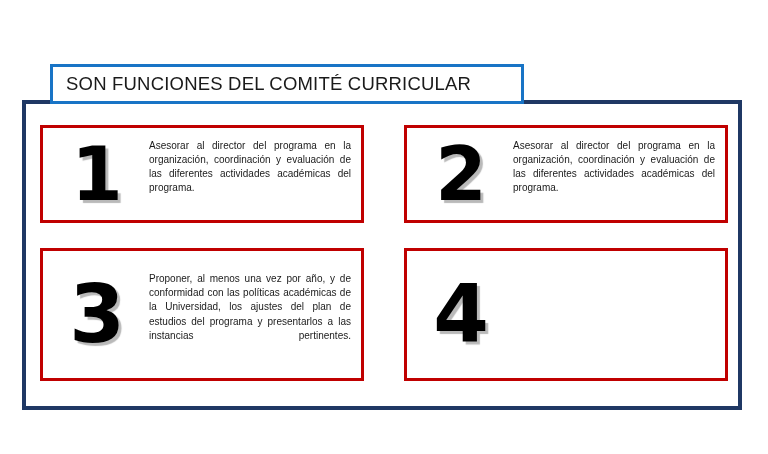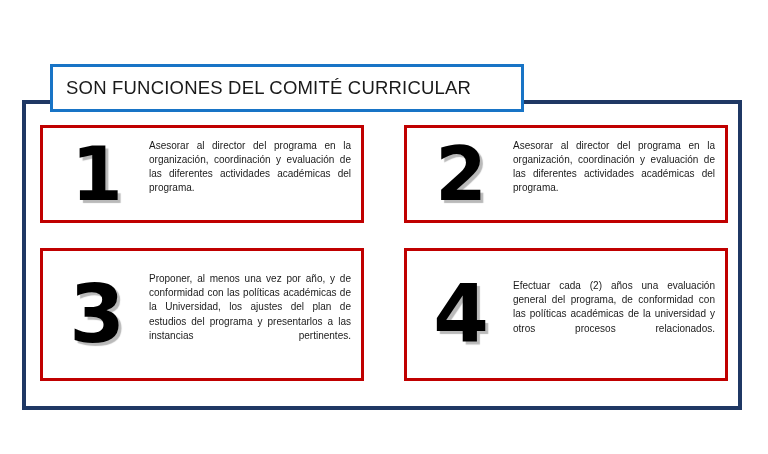--- a/index.html
+++ b/index.html
@@ -26,21 +26,21 @@
     border: 4px solid #1F3864;
     background: #ffffff;
   }
 
   
   #title-banner {
     position: absolute;
     left: 50px;
     top: 64px;
     width: 474px;
-    height: 48px;
+    height: 40px;
     box-sizing: border-box;
     border: 3px solid #1874C6;
     background: #ffffff;
     display: flex;
     align-items: center;
     z-index: 5;
   }
   #title-banner .title-text {
     padding-left: 13px;
     font-size: 18.5px;
@@ -135,16 +135,15 @@
     <div class="numeral-cell">
       <span class="numeral">3</span>
     </div>
     <div class="card-text">Proponer, al menos una vez por año, y de conformidad con las políticas académicas de la Universidad, los ajustes del plan de estudios del programa y presentarlos a las instancias pertinentes.</div>
   </div>
 
   <div class="card r2 c2">
     <div class="numeral-cell">
       <span class="numeral">4</span>
     </div>
-    <div class="card-text">Efectuar cada (2) años una evaluación general del programa, de conformidad con las políticas académicas de la universidad y otros procesos relacionados.</div>
   </div>
 
 </div>
 
 </body></html>

